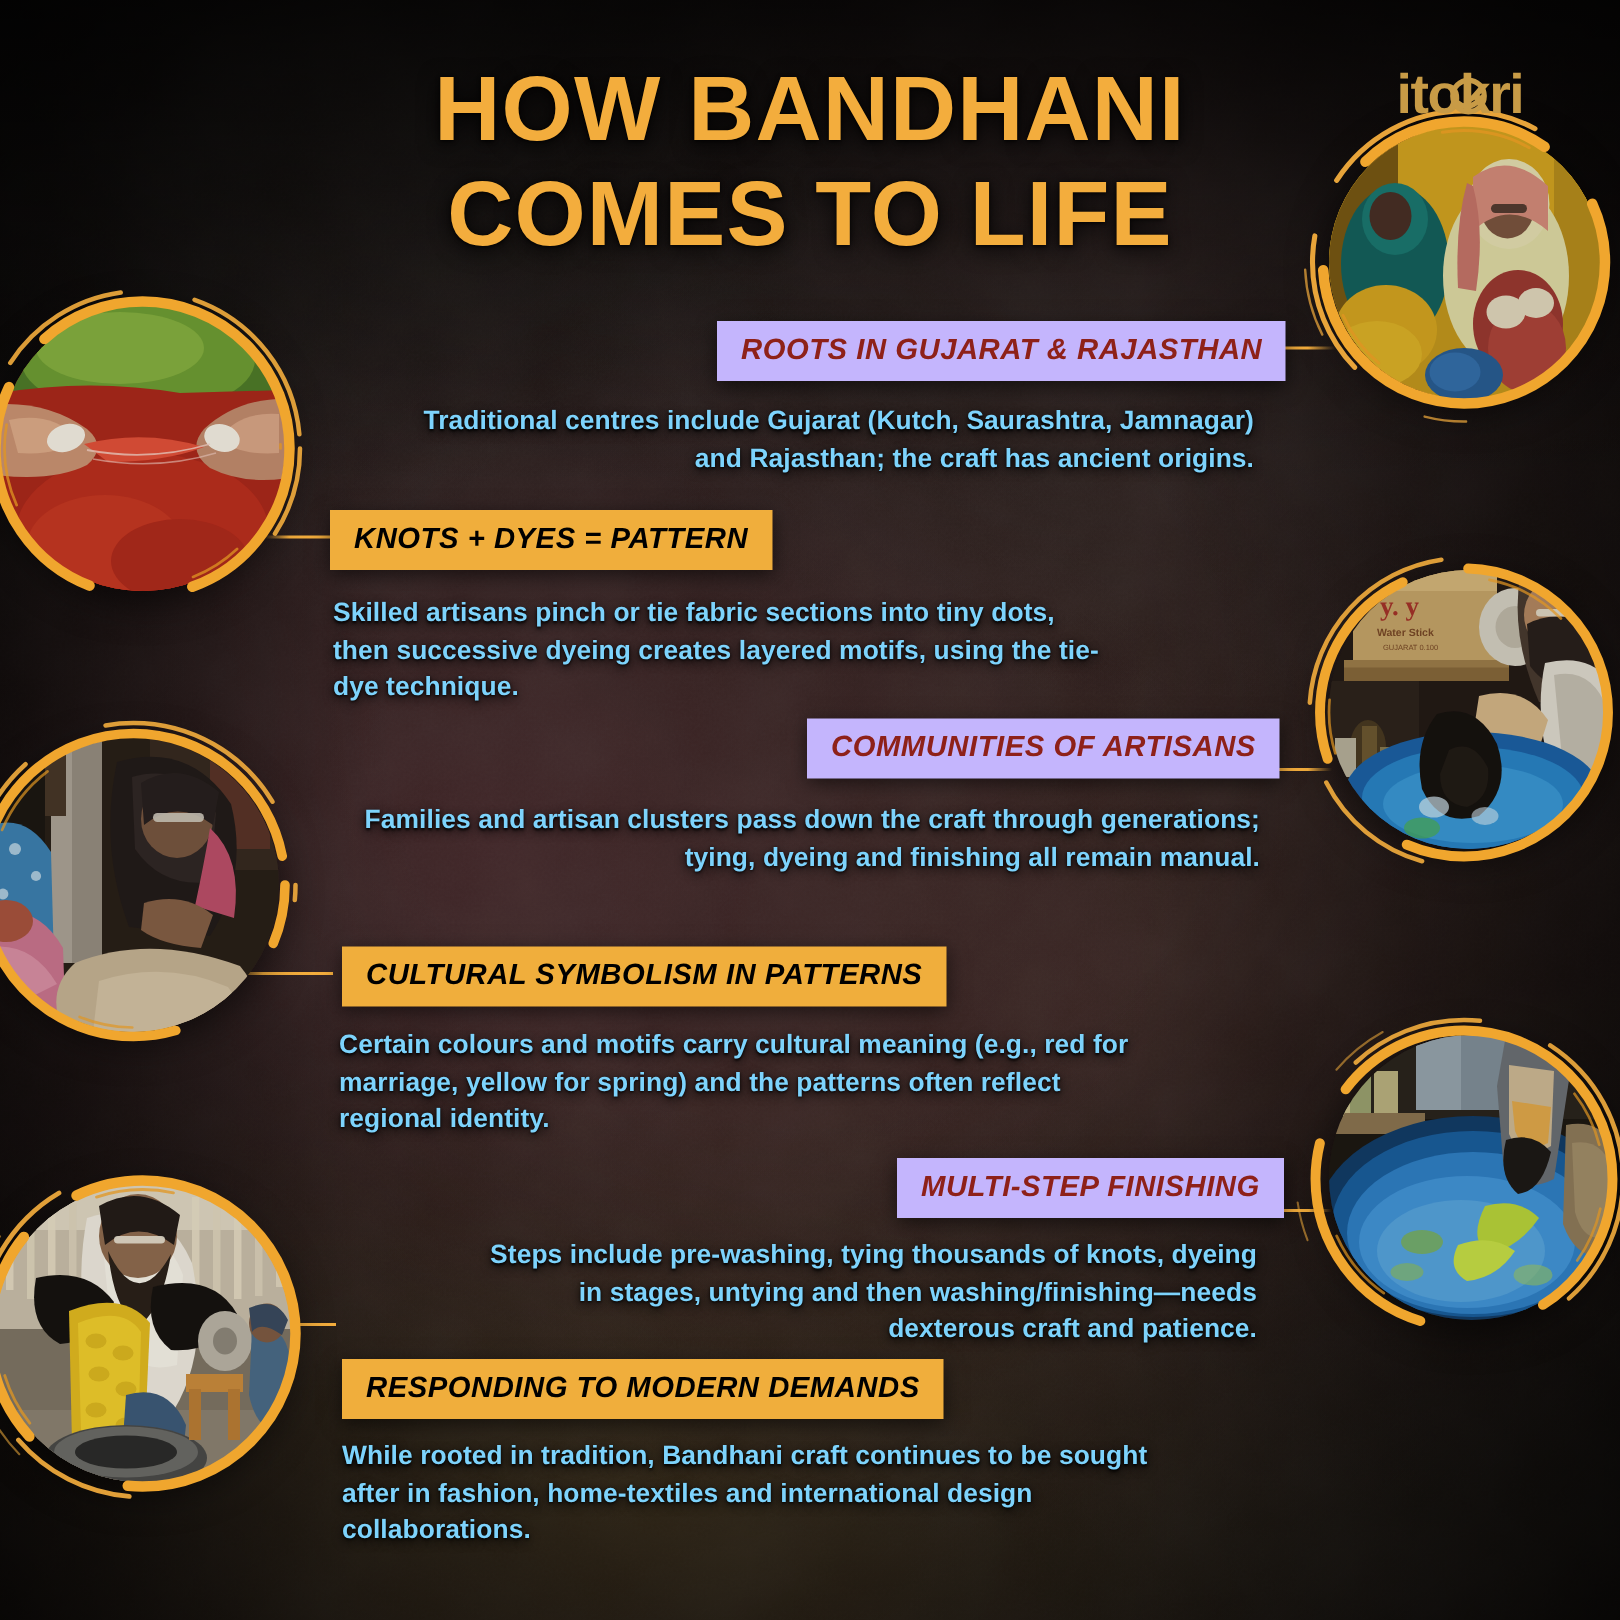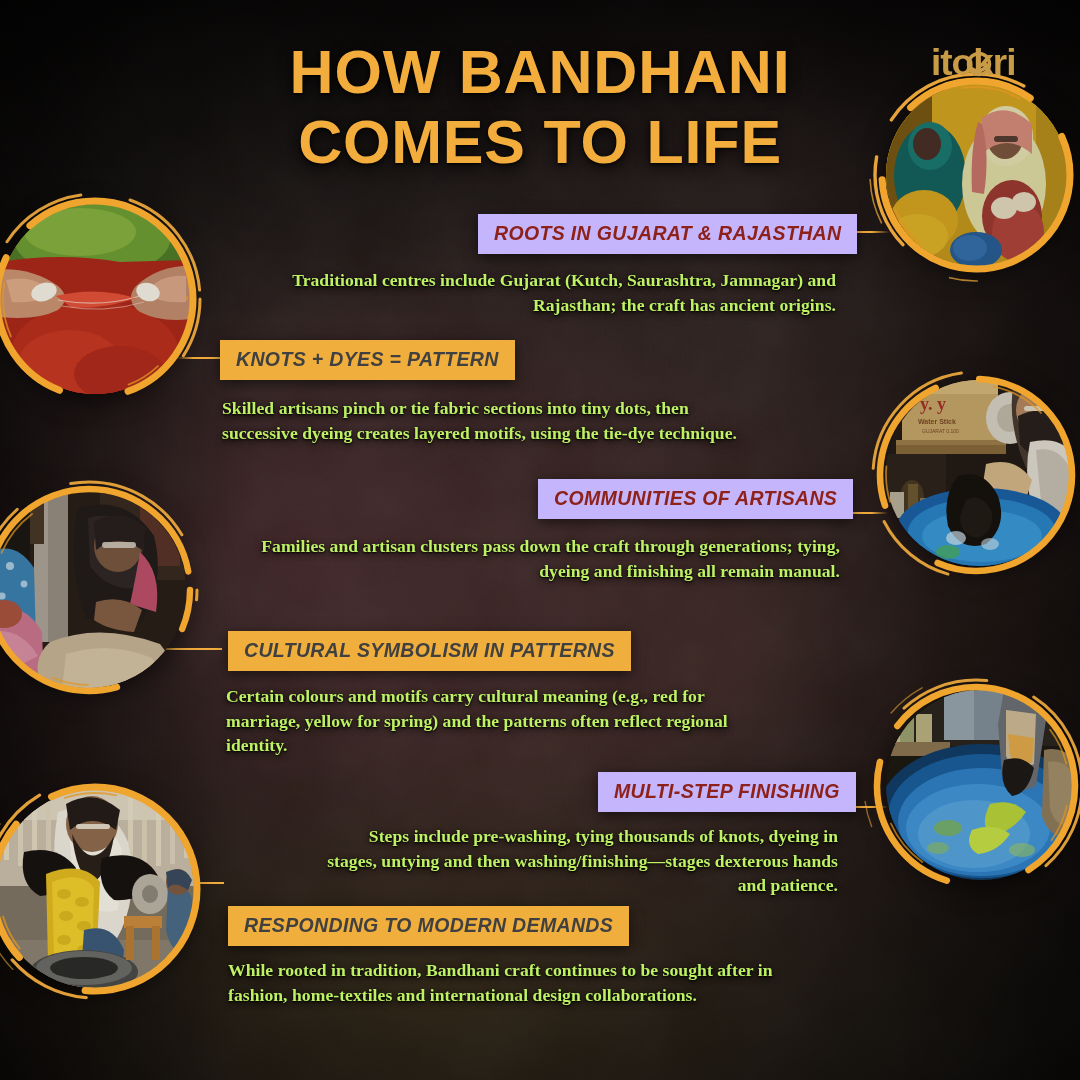--- a/index.html
+++ b/index.html
@@ -73,29 +73,28 @@
   
   .banner {
     position:absolute; z-index:12;
     padding:8px 16px 9px;
     font-size:19.5px; font-weight:800; font-style:italic;
     letter-spacing:.35px; white-space:nowrap;
     color:#8E2119;
     box-shadow:0 3px 12px rgba(0,0,0,.55);
   }
   .banner.cream { background:#c4b5fd; }
-  .banner.gold  { background:#F0AE3C; color:#404040; }
+  .banner.gold  { background:#F0AE3C; color:#000000; }
 
   
   .body-txt {
     position:absolute; z-index:12;
-    color:#bef264; font-size:17.6px; font-weight:700; line-height:1.40;
+    color:#7dd3fc; font-size:17.6px; font-weight:700; line-height:1.40;
     letter-spacing:.05px;
     text-shadow:0 2px 7px rgba(0,0,0,.92), 0 1px 2px rgba(0,0,0,.95);
-    font-family:Liberation Serif, serif;
   }
   .ta-r { text-align:right; }
   .ta-l { text-align:left; }
 </style>
 </head>
 <body>
 
 <div id="bg">
   <div class="bg-layer bg-base"></div>
   <div class="bg-layer bg-tex">
@@ -399,16 +398,16 @@
 <div class="banner gold" style="left:220px; top:340px;">KNOTS + DYES = PATTERN</div>
 <div class="body-txt ta-l" style="left:222px; top:396px; width:520px;">Skilled artisans pinch or tie fabric sections into tiny dots, then successive dyeing creates layered motifs, using the tie-dye technique.</div>
 
 <div class="banner cream" style="left:538px; top:479px;">COMMUNITIES OF ARTISANS</div>
 <div class="body-txt ta-r" style="left:240px; top:534px; width:600px;">Families and artisan clusters pass down the craft through generations; tying, dyeing and finishing all remain manual.</div>
 
 <div class="banner gold" style="left:228px; top:631px;padding-left:16px;">CULTURAL SYMBOLISM IN PATTERNS</div>
 <div class="body-txt ta-l" style="left:226px; top:684px; width:540px;">Certain colours and motifs carry cultural meaning (e.g., red for marriage, yellow for spring) and the patterns often reflect regional identity.</div>
 
 <div class="banner cream" style="left:598px; top:772px;">MULTI-STEP FINISHING</div>
-<div class="body-txt ta-r" style="left:320px; top:824px; width:518px;">Steps include pre-washing, tying thousands of knots, dyeing in stages, untying and then washing/finishing—stages dexterous hands and patience.</div>
+<div class="body-txt ta-r" style="left:320px; top:824px; width:518px;">Steps include pre-washing, tying thousands of knots, dyeing in stages, untying and then washing/finishing—needs dexterous craft and patience.</div>
 
 <div class="banner gold" style="left:228px; top:906px;">RESPONDING TO MODERN DEMANDS</div>
 <div class="body-txt ta-l" style="left:228px; top:958px; width:552px;">While rooted in tradition, Bandhani craft continues to be sought after in fashion, home-textiles and international design collaborations.</div>
 
 </body></html>

